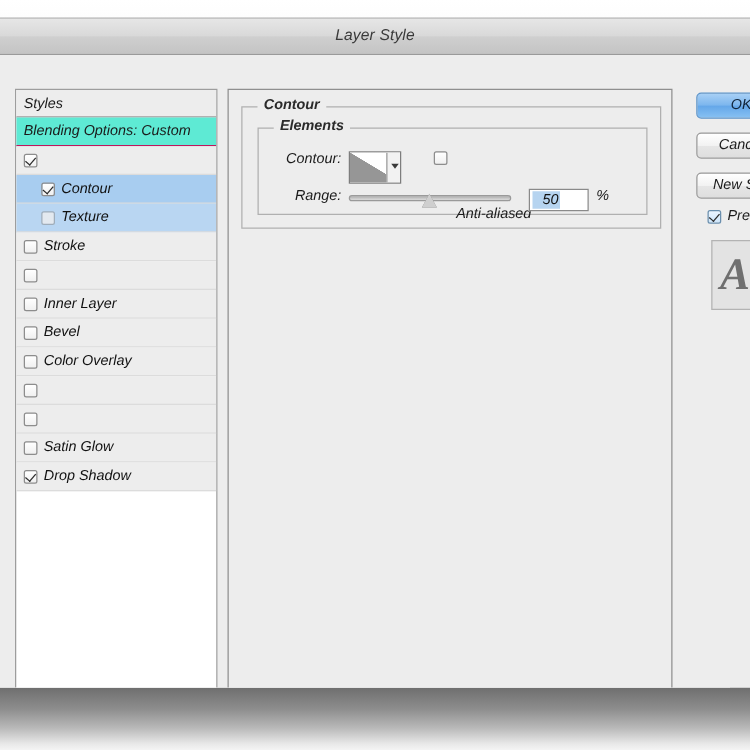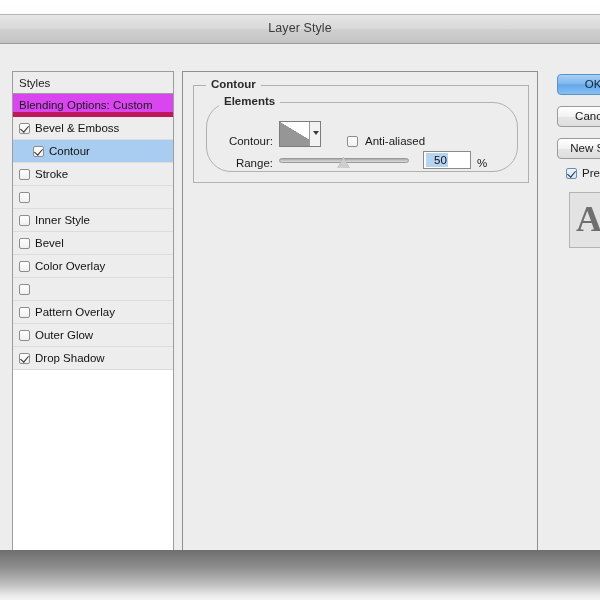--- a/index.html
+++ b/index.html
@@ -23,20 +23,21 @@
     background:linear-gradient(180deg,#ffffff 0%,#fdfdfd 100%);
   }
 
   
   .dialog{
     position:absolute;left:0;top:14px;width:600px;height:536px;
     background:#ededed;
     border-top:1px solid #b5b5b5;
     box-sizing:border-box;
     overflow:hidden;
+    font-style:italic;
   }
   .titlebar{
     position:relative;height:28px;
     background:linear-gradient(180deg,#e6e6e6 0%,#d9d9d9 48%,#cfcfcf 52%,#c4c4c4 100%);
     border-bottom:1px solid #9a9a9a;
   }
   .titlebar .title{
     position:absolute;left:0;right:0;top:6px;
     text-align:center;font-size:12.5px;color:#3a3a3a;
     letter-spacing:.1px;
@@ -57,22 +58,22 @@
   .sl-head{
     height:22px;line-height:22px;padding-left:6px;
     font-size:11.5px;color:#1a1a1a;
     background:#ededed;
     border-bottom:1px solid #9d9d9d;
     box-sizing:border-box;
   }
   .sl-sub{
     height:23px;line-height:23px;padding-left:6px;
     font-size:11.5px;color:#1a1a1a;
-    background:#d946ef;
-    border-bottom:5px solid #be185d;
+    background:#5eead4;
+    border-bottom:1px solid #be185d;
     box-sizing:border-box;
   }
   .sl-row{
     height:23px;line-height:23px;
     font-size:11.5px;color:#111;
     border-bottom:1px solid #dcdcdc;
     box-sizing:border-box;
     display:flex;align-items:center;
     padding-left:6px;
     background:#ededed;
@@ -111,23 +112,23 @@
     border:1px solid #b0b0b0;
     box-sizing:border-box;
     background:transparent;
   }
   .group > .legend{
     position:absolute;top:-8px;left:12px;
     background:#ededed;padding:0 5px;
     font-size:11.5px;font-weight:bold;color:#2a2a2a;
   }
   #contour-group{left:10px;top:13px;width:336px;height:98px;}
-  #elements-group{left:12px;top:16px;width:312px;height:70px;border-radius:25px;}
-
-  .field-row{position:absolute;display:flex;align-items:flex-end;}
+  #elements-group{left:12px;top:16px;width:312px;height:70px;}
+
+  .field-row{position:absolute;display:flex;align-items:flex-start;}
   .field-label{font-size:11.5px;color:#1a1a1a;text-align:right;}
 
   
   .contour-swatch{
     width:42px;height:26px;
     border:1px solid #7d7d7d;
     background:#ffffff;
     box-sizing:border-box;
     position:relative;overflow:hidden;
     display:inline-block;
@@ -241,55 +242,57 @@
     </div>
 
     <div class="body-area">
 
       <div class="styles-panel">
         <div class="sl-head">Styles</div>
         <div class="sl-sub">Blending Options: Custom</div>
 
         <div class="sl-row">
           <span class="cb on"></span>
-          <span>Bevel &amp; Emboss</span>
         </div>
         <div class="sl-row indent sel-strong">
           <span class="cb on"></span>
           <span>Contour</span>
         </div>
+        <div class="sl-row indent sel">
+          <span class="cb dim"></span>
+          <span>Texture</span>
+        </div>
         <div class="sl-row">
           <span class="cb"></span>
           <span>Stroke</span>
         </div>
         <div class="sl-row">
           <span class="cb"></span>
         </div>
         <div class="sl-row">
           <span class="cb"></span>
-          <span>Inner Style</span>
+          <span>Inner Layer</span>
         </div>
         <div class="sl-row">
           <span class="cb"></span>
           <span>Bevel</span>
         </div>
         <div class="sl-row">
           <span class="cb"></span>
           <span>Color Overlay</span>
         </div>
         <div class="sl-row">
           <span class="cb"></span>
         </div>
         <div class="sl-row">
           <span class="cb"></span>
-          <span>Pattern Overlay</span>
-        </div>
-        <div class="sl-row">
-          <span class="cb"></span>
-          <span>Outer Glow</span>
+        </div>
+        <div class="sl-row">
+          <span class="cb"></span>
+          <span>Satin Glow</span>
         </div>
         <div class="sl-row">
           <span class="cb on"></span>
           <span>Drop Shadow</span>
         </div>
       </div>
 
       <div class="main-panel">
 
         <div class="group" id="contour-group">
@@ -298,21 +301,21 @@
           <div class="group" id="elements-group">
             <div class="legend">Elements</div>
 
             <div class="field-row" style="left:10px;top:18px;">
               <span class="field-label" style="width:56px;">Contour:</span>
               <span class="contour-swatch" style="margin-left:6px;">
                 <span class="tri"></span>
                 <span class="arrowbox"></span>
               </span>
               <span class="cb" style="margin-left:26px;"></span>
-              <span class="field-label" style="margin-left:2px;">Anti-aliased</span>
+              <span class="field-label" style="margin-left:2px;margin-top:44px;">Anti-aliased</span>
             </div>
 
             <div class="field-row" style="left:10px;top:48px;">
               <span class="field-label" style="width:56px;">Range:</span>
               <span class="slider" style="margin-left:6px;">
                 <span class="track"></span>
                 <span class="thumb" id="range-thumb" style="left: 50%;"></span>
               </span>
               <span class="num-field" style="margin-left:14px;"><span class="sel">50</span></span>
               <span class="pct" style="margin-left:6px;">%</span>

